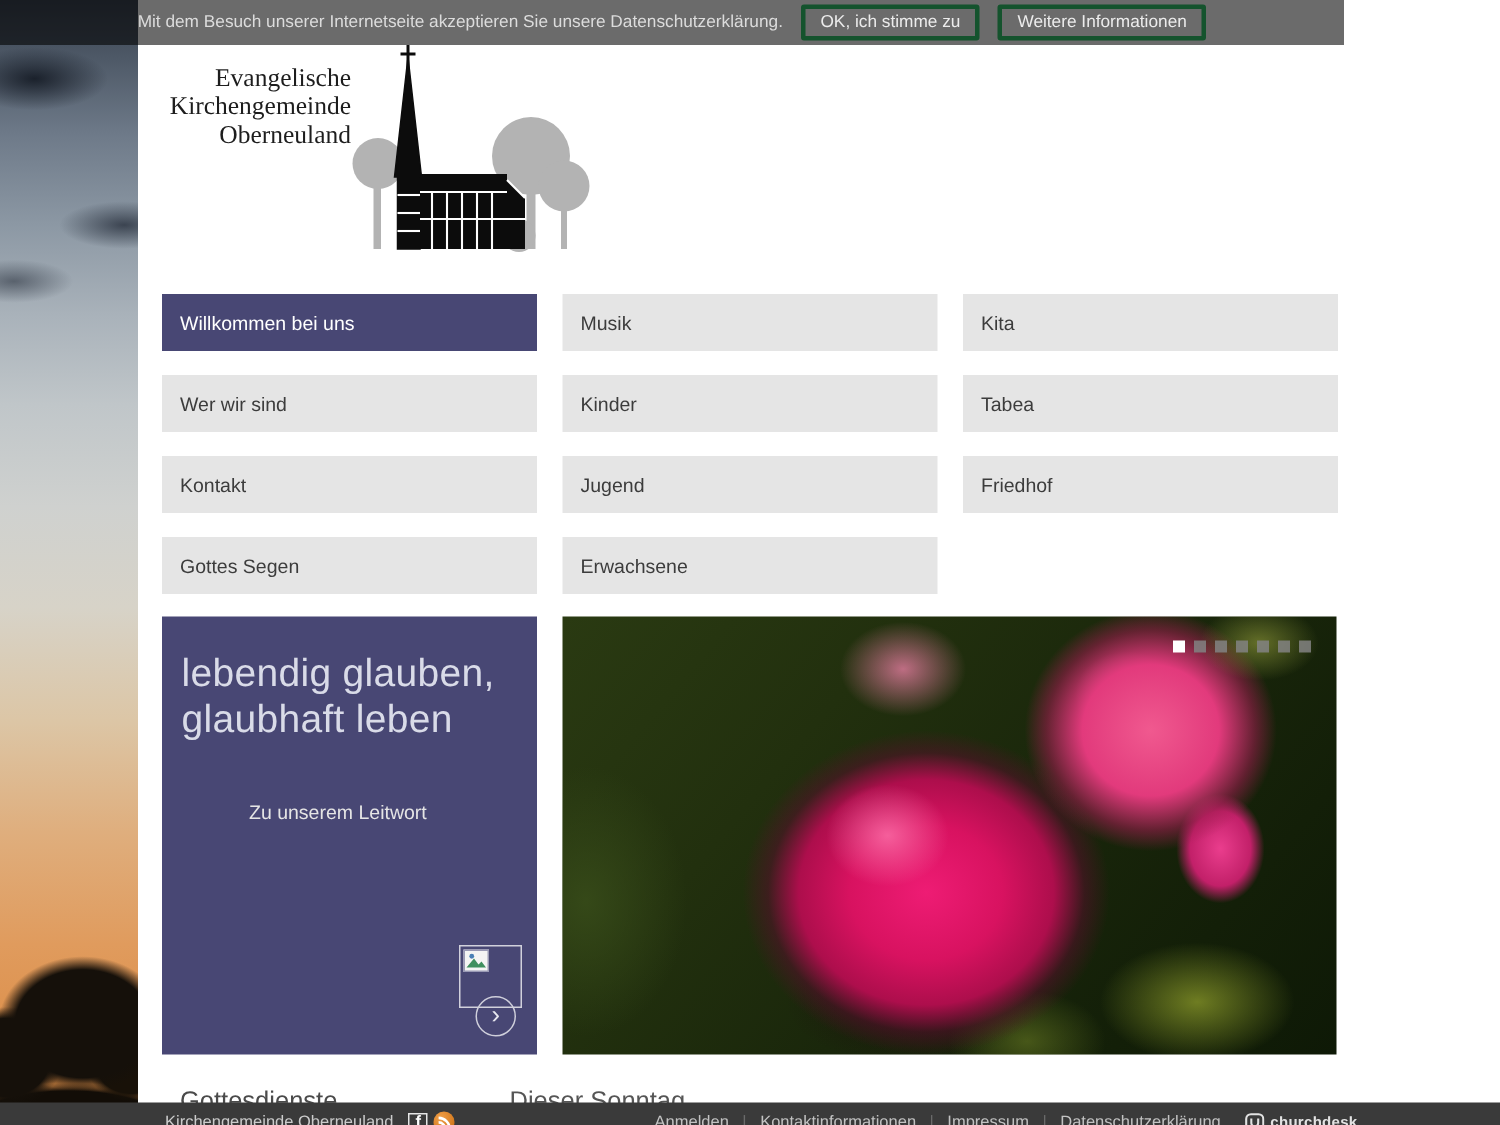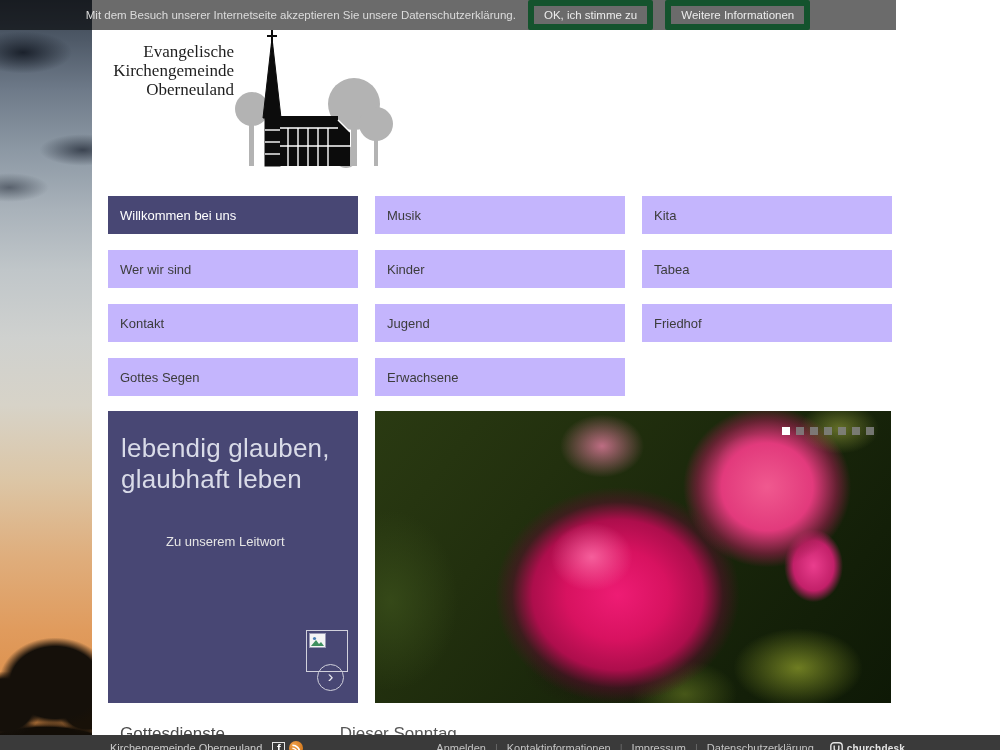--- a/index.html
+++ b/index.html
@@ -22,40 +22,40 @@
   }
 
   
   .cookie-banner {
     position:absolute; left:0; top:0; width:896px; height:30px;
     background:rgba(0,0,0,0.58);
     display:flex; align-items:center; justify-content:center; gap:12px; z-index:50;
   }
   .cookie-banner .msg { color:#dcdcdc; font-size:11.5px; }
   .cookie-btn {
-    background:transparent; border:6px solid #14532d; border-radius:2px;
+    background:transparent; border:3px solid #14532d; border-radius:2px;
     color:#ececec; font-size:11.5px; font-family:"Liberation Sans",sans-serif;
     padding:3px 10px; cursor:pointer; white-space:nowrap;
   }
 
   
   .logo { position:absolute; left:108px; top:36px; width:290px; height:132px; cursor:pointer; }
   .logo-text {
     position:absolute; left:0; top:6px; width:126px; text-align:right;
     font-family:"Liberation Serif", serif; font-size:17px; line-height:19px; color:#1d1d1d;
   }
   .church-svg { position:absolute; left:122px; top:-6px; }
 
   
   .nav-grid {
     position:absolute; left:108px; top:196px; width:784px;
     display:grid; grid-template-columns:250px 250px 250px; grid-column-gap:17px; grid-row-gap:16px;
   }
   .nav-tile {
-    height:38px; background:#c4b5fd; color:#3c3c3c; font-size:13px;
+    height:38px; background:#e5e5e5; color:#3c3c3c; font-size:13px;
     display:flex; align-items:center; padding-left:12px; cursor:pointer;
   }
   .nav-tile.active { background:#484774; color:#ffffff; }
 
   
   .hero-panel {
     position:absolute; left:108px; top:411px; width:250px; height:292px;
     background:#484774; color:#d9dbe8;
   }
   .hero-headline { padding:22px 0 0 13px; font-size:26px; line-height:31px; font-weight:400; letter-spacing:0.2px; }

